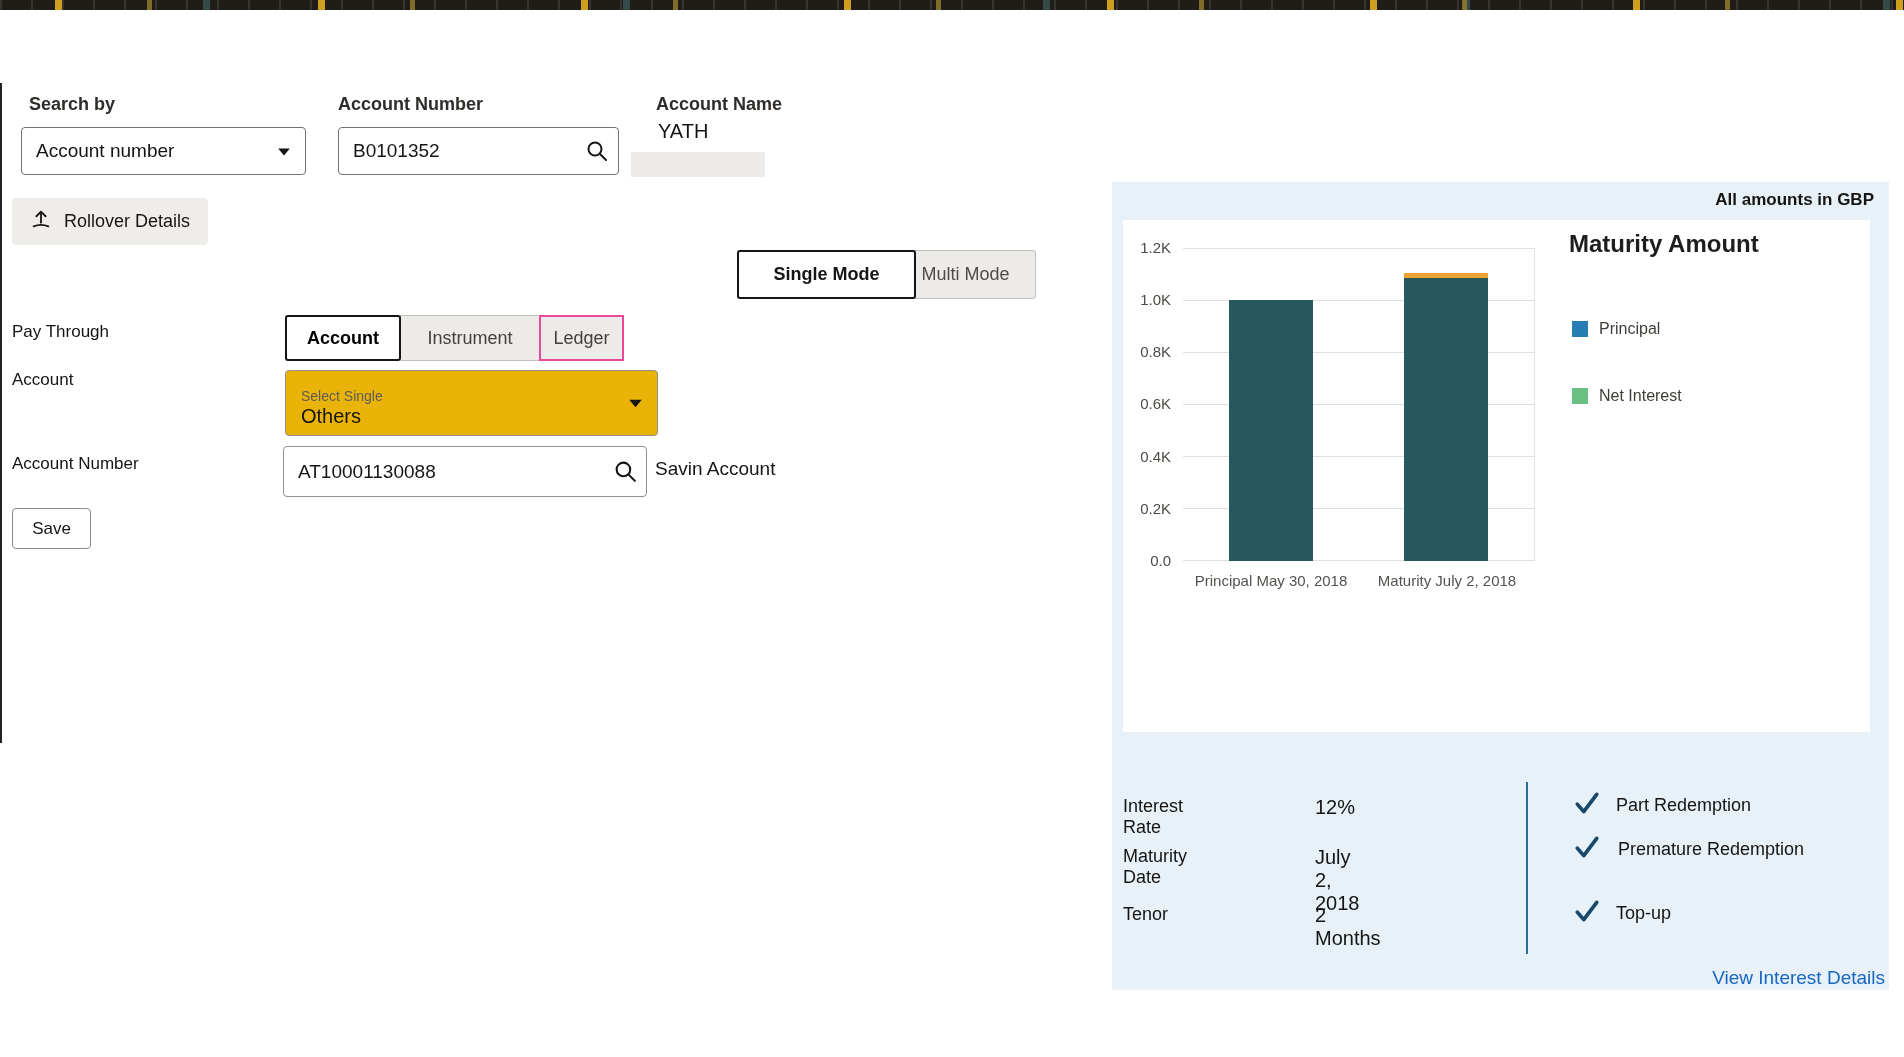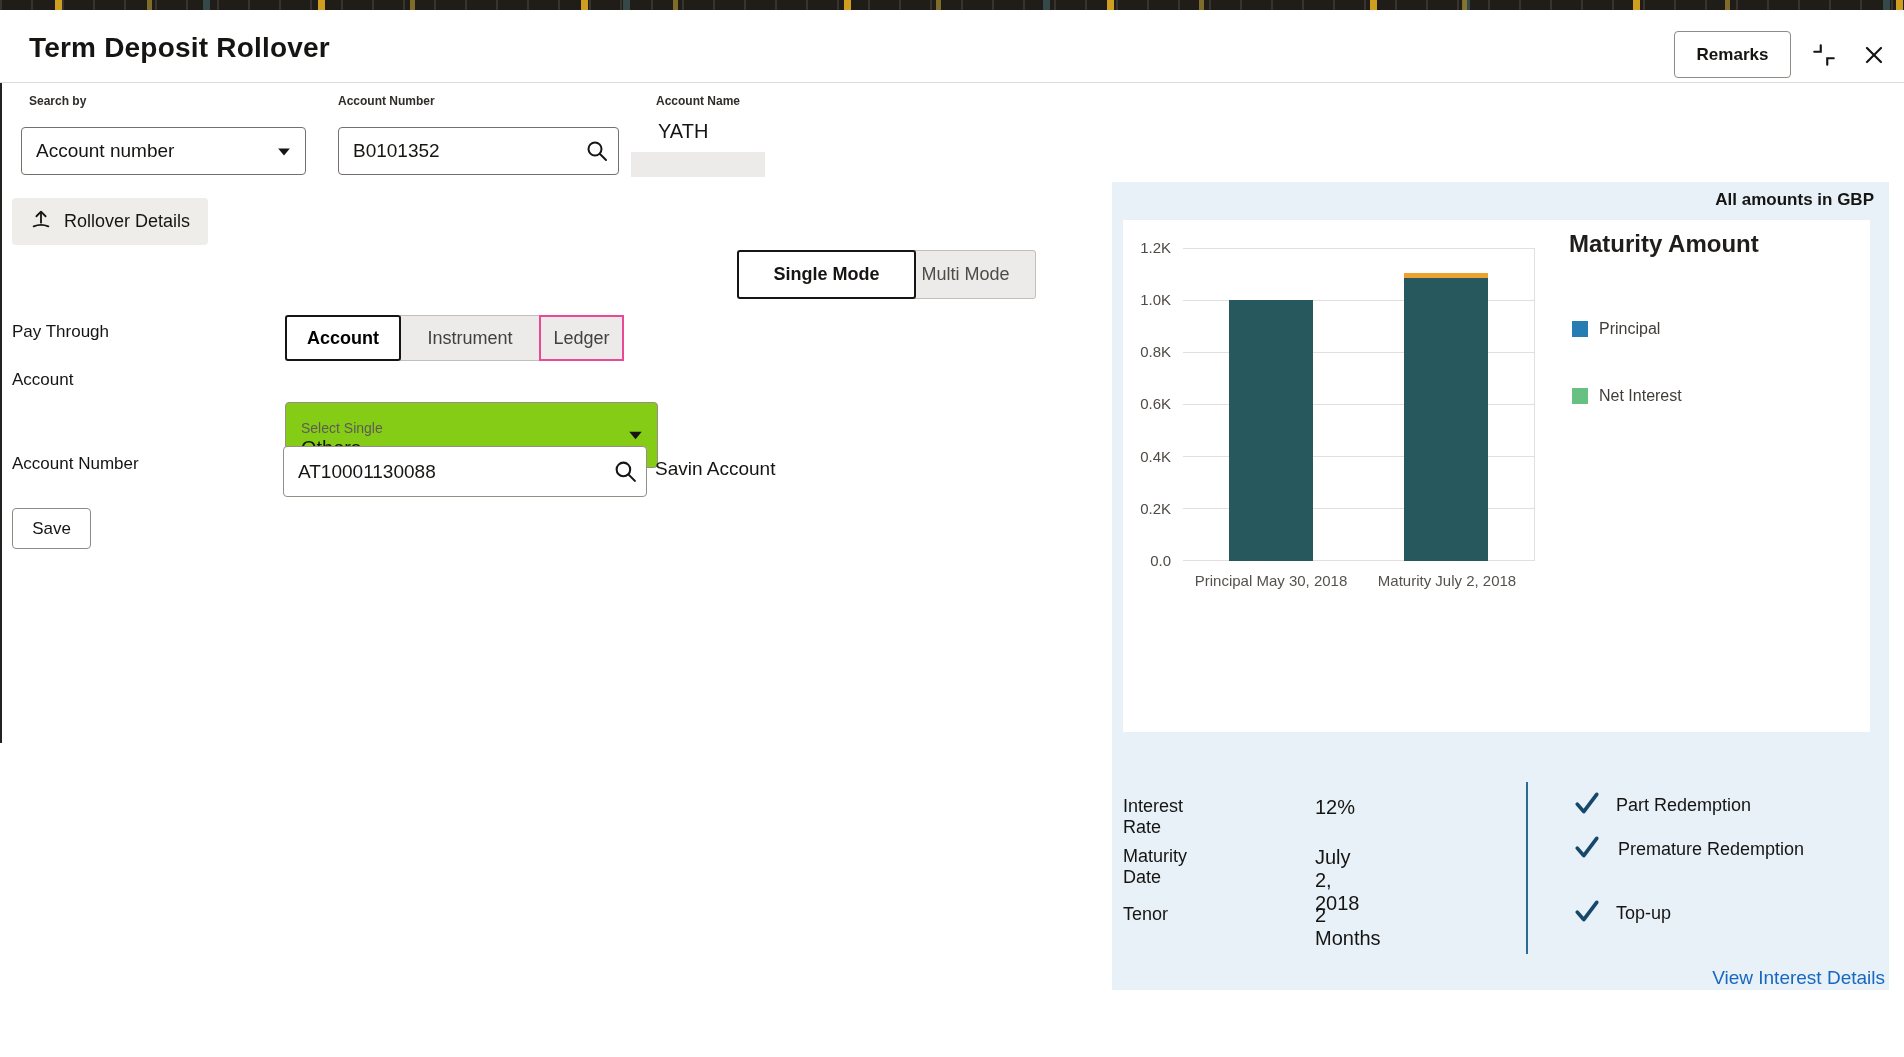--- a/index.html
+++ b/index.html
@@ -23,21 +23,21 @@
   .btn{ display:flex; align-items:center; justify-content:center; background:#fff; border:1px solid #8f8a84; border-radius:4px; font-size:17px; color:#161513; cursor:pointer; font-family:inherit; }
   .remarks-btn{ position:absolute; left:1674px; top:21px; width:117px; height:47px; font-weight:600; }
   .icon-btn{ position:absolute; display:flex; align-items:center; justify-content:center; cursor:pointer; }
   .collapse-btn{ left:1808px; top:30px; width:32px; height:30px; }
   .close-btn{ left:1858px; top:30px; width:32px; height:30px; }
 
   
   .left-edge{ position:absolute; left:0; top:83px; width:2px; height:660px; background:#232220; }
 
   
-  .field-label{ position:absolute; font-size:12px; font-weight:600; color:#2f2c29; }
+  .field-label{ position:absolute; font-size:18px; font-weight:600; color:#2f2c29; }
   .box{ position:absolute; display:flex; align-items:center; border:1px solid #75706b; border-radius:4px; background:#fff; font-size:19px; color:#161513; }
   .select-box{ justify-content:space-between; padding:0 14px 0 14px; cursor:pointer; }
   .input-wrap{ padding:0; }
   .input-wrap input{ flex:1; height:100%; border:none; outline:none; background:transparent; font-family:inherit; font-size:19px; color:#161513; padding:0 6px 0 14px; min-width:0; }
   .input-search-ic{ display:flex; align-items:center; justify-content:center; width:42px; height:100%; cursor:pointer; flex:0 0 auto; }
   .lbl-searchby{ left:29px; top:94px; }
   .sel-searchby{ left:21px; top:127px; width:285px; height:48px; }
   .lbl-acctnum{ left:338px; top:94px; }
   .inp-acctnum{ left:338px; top:127px; width:281px; height:48px; }
   .lbl-acctname{ left:656px; top:94px; }
@@ -47,21 +47,21 @@
   
   .chip{ position:absolute; left:12px; top:198px; height:47px; display:flex; align-items:center; gap:12px; padding:0 18px; background:#efedea; border-radius:4px; font-size:18px; color:#161513; cursor:pointer; }
   .mode-btn{ position:absolute; top:250px; height:49px; display:flex; align-items:center; justify-content:center; font-size:18px; cursor:pointer; font-family:inherit; }
   .mode-single{ left:737px; width:179px; background:#fff; border:2px solid #161513; border-radius:3px; font-weight:700; color:#161513; z-index:2; }
   .mode-multi{ left:895px; width:141px; background:#ecebea; border:1px solid #c2beb8; border-radius:3px; color:#4f4b46; }
   .form-label{ position:absolute; left:12px; font-size:17px; color:#161513; }
   .tab-btn{ position:absolute; top:315px; height:46px; display:flex; align-items:center; justify-content:center; font-size:18px; cursor:pointer; font-family:inherit; }
   .tab-account{ left:285px; width:116px; background:#fff; border:2px solid #161513; border-radius:3px; font-weight:700; z-index:2; }
   .tab-instrument{ left:400px; width:140px; background:#ecebea; border:1px solid #c2beb8; color:#44413d; }
   .tab-ledger{ left:539px; width:85px; background:#ecebea; border:2px solid #ec4899; color:#44413d; }
-  .acct-select{ position:absolute; left:285px; top:370px; width:373px; height:66px; border:1px solid #968f88; border-radius:4px; background:#84cc16; display:flex; align-items:center; cursor:pointer;margin-top:32px; }
+  .acct-select{ position:absolute; left:285px; top:370px; width:373px; height:66px; border:1px solid #968f88; border-radius:4px; background:#eab308; display:flex; align-items:center; cursor:pointer; }
   .acct-select .texts{ flex:1; padding:9px 0 0 15px; display:flex; flex-direction:column; gap:1px; }
   .acct-select .mini{ font-size:14px; color:#5f5c57; }
   .acct-select .val{ font-size:20px; color:#161513; }
   .acct-select .chev{ width:44px; display:flex; justify-content:center; }
   .inp-form-acct{ left:283px; top:446px; width:364px; height:51px; border-color:#968f88; }
   .hint-text{ position:absolute; left:655px; top:458px; font-size:19px; color:#161513; }
   .save-btn{ position:absolute; left:12px; top:508px; width:79px; height:41px; }
 
   
   .summary{ position:absolute; left:1112px; top:182px; width:777px; height:808px; background:#e7f1f7; }
@@ -102,37 +102,20 @@
   .saveclose-btn{ position:absolute; right:133px; top:5px; width:148px; height:44px; }
   .submit-btn{ position:absolute; right:15px; top:5px; width:98px; height:44px; }
 </style>
 </head>
 <body>
 
 <div class="app">
 
   <div class="top-band"></div>
 
-  <div class="header">
-    <div class="page-title">Term Deposit Rollover</div>
-    <button class="btn remarks-btn">Remarks</button>
-    <span class="icon-btn collapse-btn">
-      <svg width="26" height="26" viewBox="0 0 24 24" fill="none" stroke="#161513" stroke-width="2" stroke-linecap="round">
-        <path d="M9 3v6H3"></path>
-          <path d="M9 9L3.5 3.5" opacity="0"></path>
-        <path d="M15 21v-6h6"></path>
-      </svg>
-    </span>
-    <span class="icon-btn close-btn">
-      <svg width="24" height="24" viewBox="0 0 24 24" stroke="#161513" stroke-width="2.2" stroke-linecap="round">
-        <line x1="5" y1="5" x2="19" y2="19"></line>
-          <line x1="19" y1="5" x2="5" y2="19"></line>
-      </svg>
-    </span>
-  </div>
 
   <div class="left-edge"></div>
 
   <div>
     <span class="field-label lbl-searchby">Search by</span>
     <div class="box select-box sel-searchby">
       <span>Account number</span>
       <span>
         <svg width="14" height="10" viewBox="0 0 12 8">
             <path d="M1 1h10L6 7Z" fill="#161513"></path>

